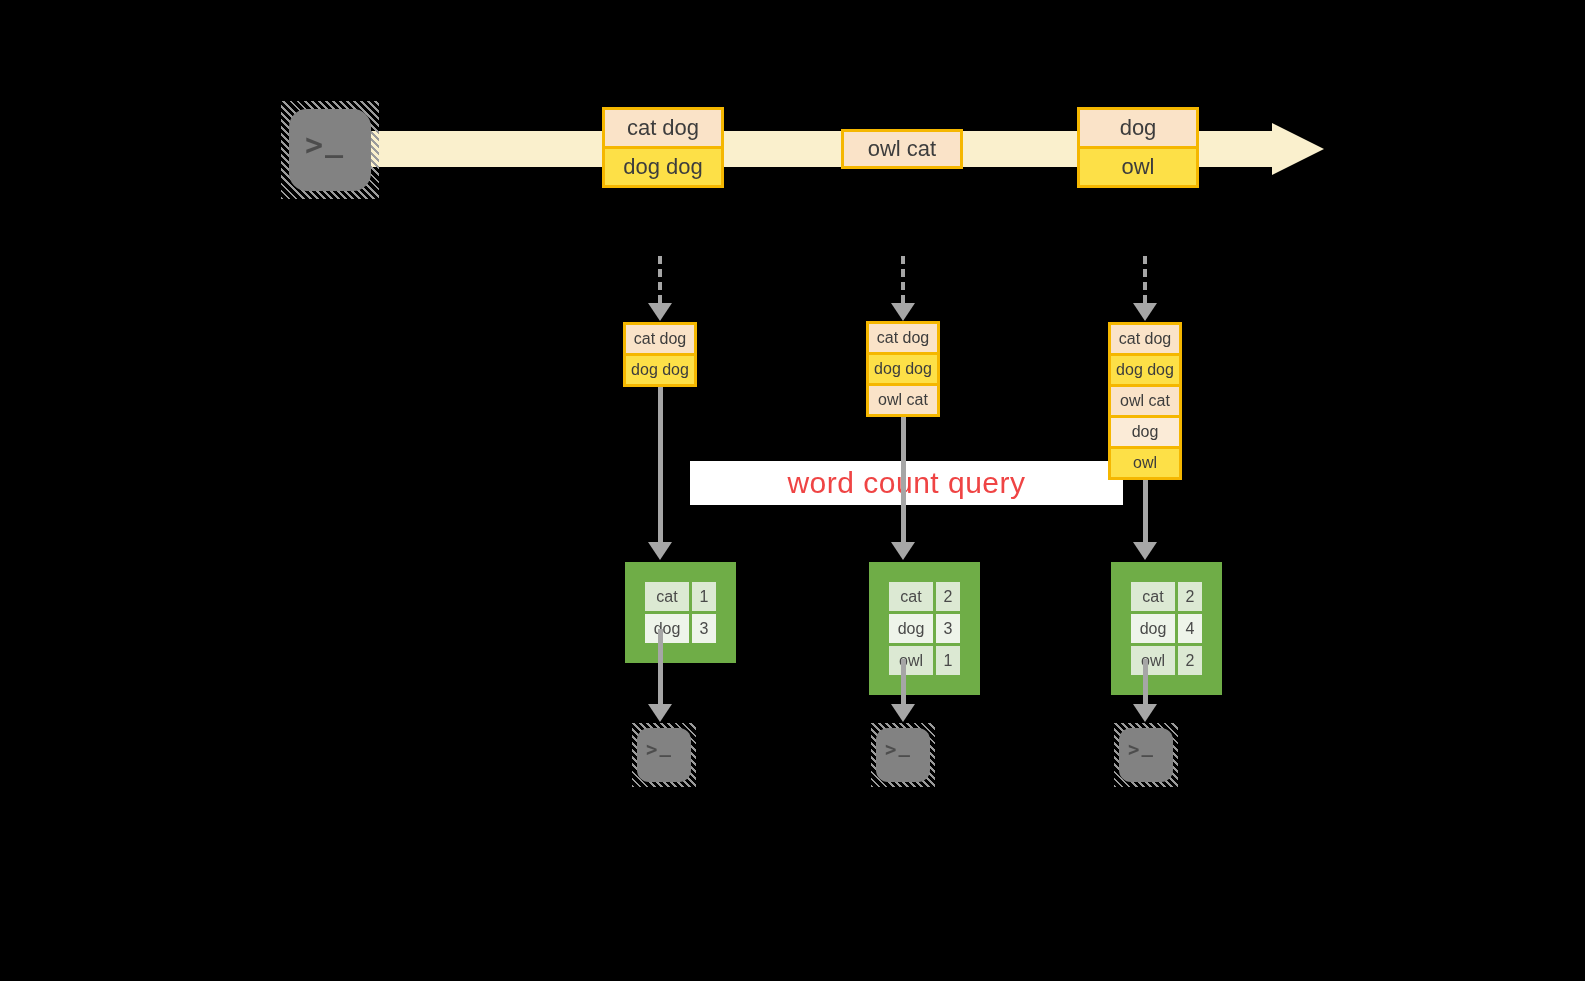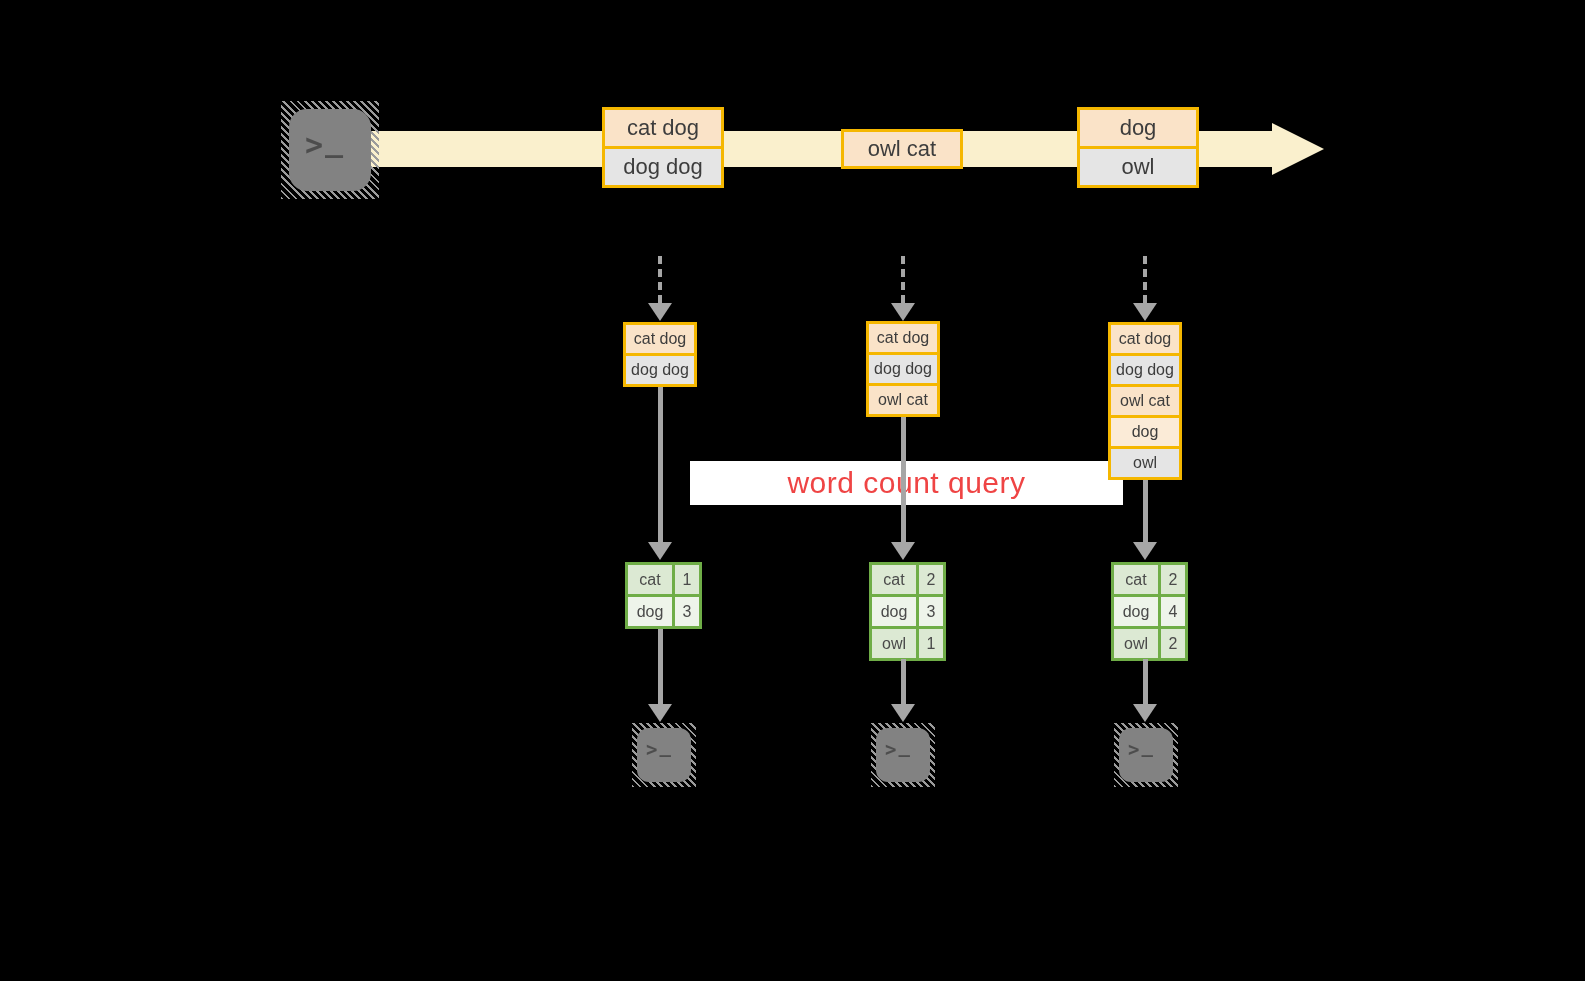--- a/index.html
+++ b/index.html
@@ -12,42 +12,42 @@
                border-top:26px solid transparent;border-bottom:26px solid transparent;border-left:52px solid #FAF0CD;}
 
   
   .obox{position:absolute;background:#F5B700;padding:3px;display:grid;grid-auto-rows:36px;gap:3px;z-index:2;}
   .obox .ocell{display:flex;align-items:center;justify-content:center;font-size:22px;line-height:1;}
   .b1{left:602px;top:107px;width:116px;}
   .b2{left:841px;top:129px;width:116px;grid-auto-rows:34px;}
   .b3{left:1077px;top:107px;width:116px;}
 
   .c-peach{background:#FAE3C8;}
-  .c-cream{background:#e5e5e5;}
+  .c-cream{background:#fde047;}
   .c-mid{background:#FBEBD7;}
 
   
   .stack{position:absolute;background:#F5B700;padding:3px;display:grid;grid-auto-rows:28px;gap:3px;width:68px;z-index:2;}
   .stack .ocell{display:flex;align-items:center;justify-content:center;font-size:16px;line-height:1;}
   .s1{left:623px;top:322px;}
   .s2{left:866px;top:321px;}
   .s3{left:1108px;top:322px;}
 
   
   .arrow{position:absolute;width:24px;display:flex;flex-direction:column;align-items:center;z-index:3;}
   .arrow .line{width:0;border-left:5px solid #A6A6A6;}
   .arrow.dashed .line{border-left-style:dashed;border-left-width:4px;}
   .arrow .head{width:0;height:0;border-left:12px solid transparent;border-right:12px solid transparent;border-top:18px solid #A6A6A6;}
 
   
   .query-band{position:absolute;left:690px;top:461px;width:433px;height:44px;background:#FFFFFF;z-index:1;
               display:flex;align-items:center;justify-content:center;font-size:30px;color:#ef4444;letter-spacing:.5px;}
 
   
-  .gtable{position:absolute;background:#6FAD47;padding:3px;display:grid;grid-template-columns:44px 24px;gap:3px;z-index:2;}
+  .gtable{position:absolute;background:#6FAD47;padding:20px;display:grid;grid-template-columns:44px 24px;gap:3px;z-index:2;}
   .gtable .gcell{height:29px;display:flex;align-items:center;justify-content:center;font-size:16px;color:#4a4a4a;line-height:1;}
   .r-a{background:#DCE9D3;}
   .r-b{background:#EEF4EA;}
   .g1{left:625px;top:562px;}
   .g2{left:869px;top:562px;}
   .g3{left:1111px;top:562px;}
 
   
   .terminal{position:absolute;background:repeating-linear-gradient(45deg,#9b9b9b 0 2px,transparent 2px 5px);z-index:2;}
   .terminal .inner{position:absolute;background:#828282;display:flex;align-items:flex-start;

